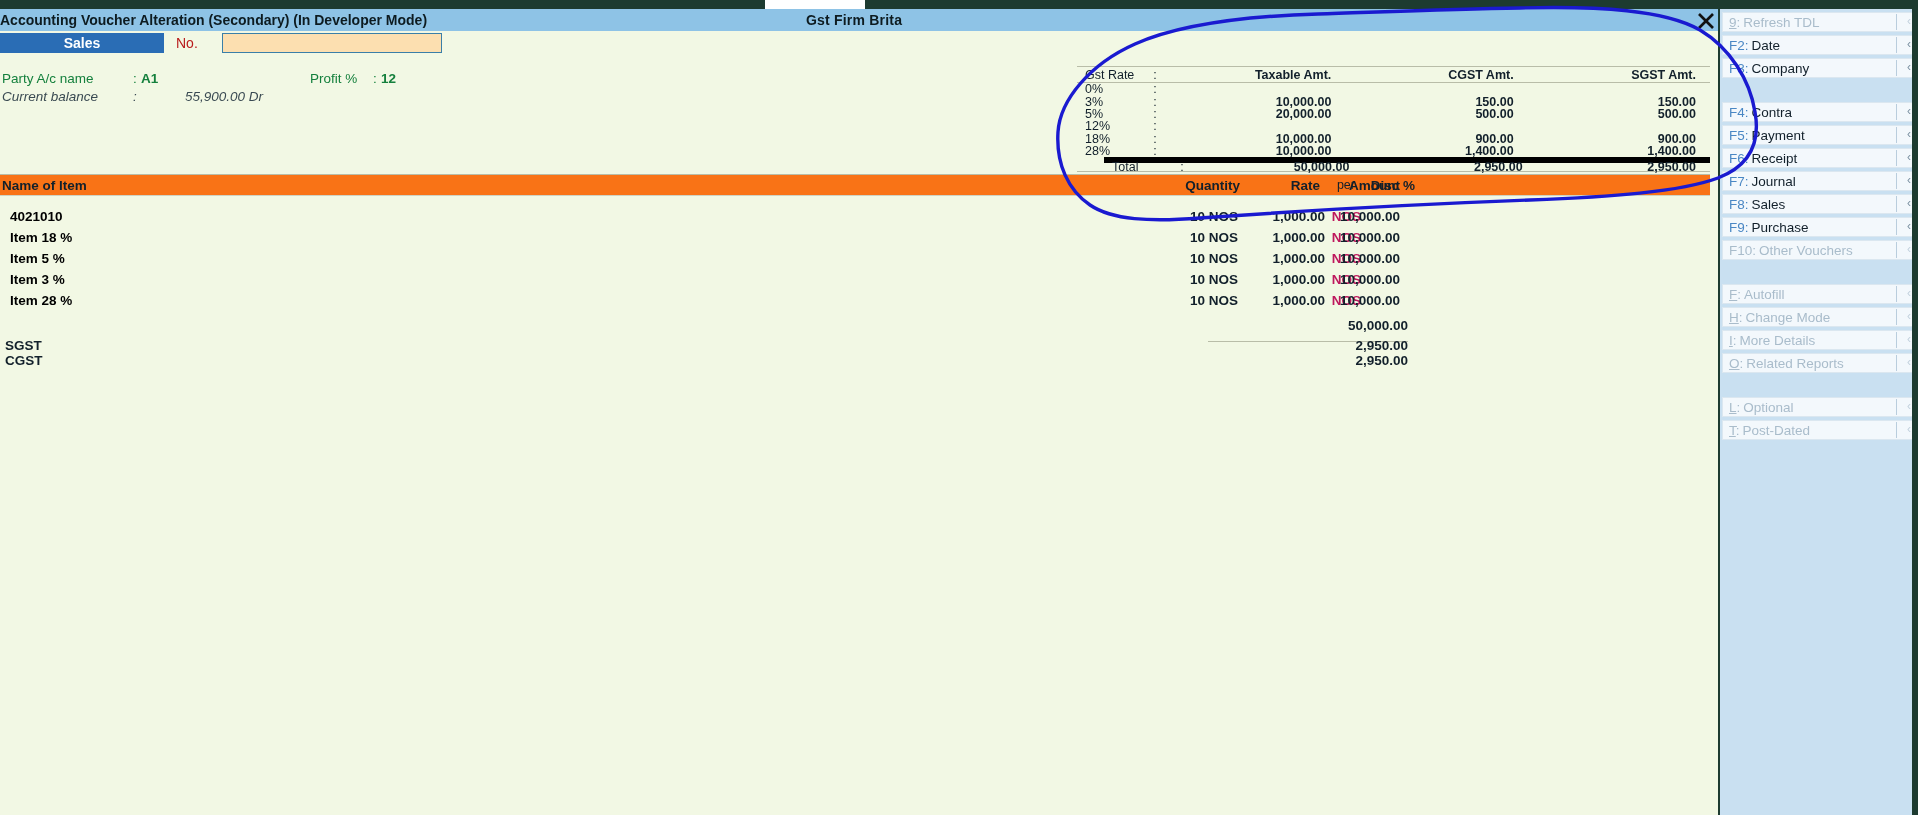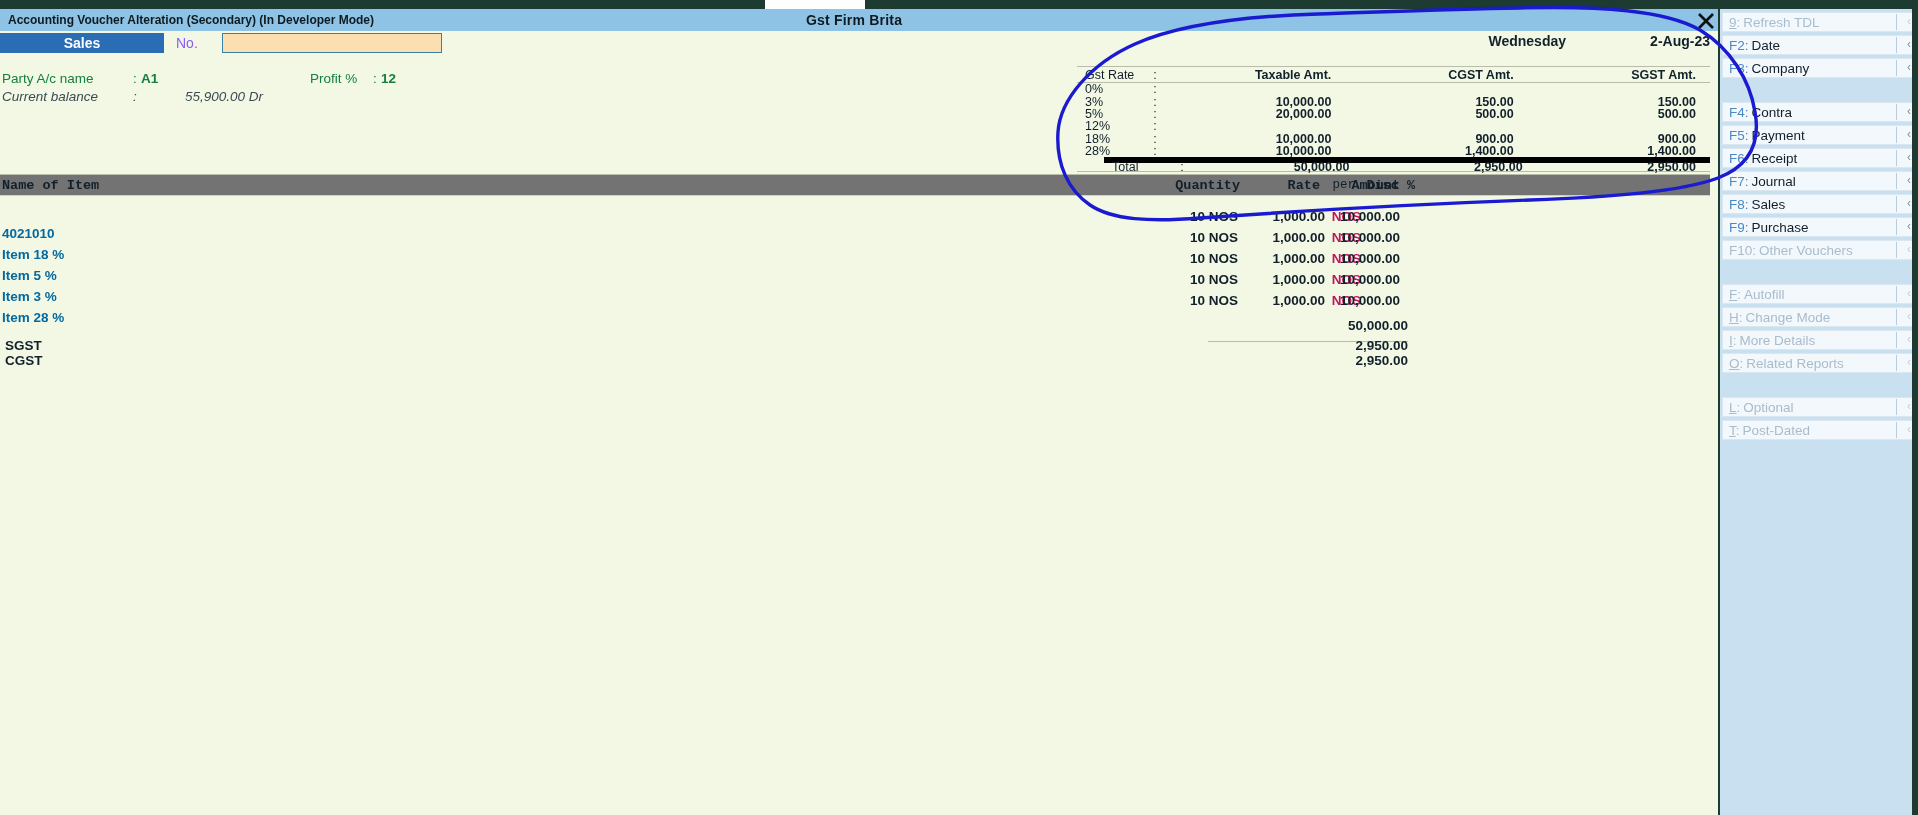--- a/index.html
+++ b/index.html
@@ -21,22 +21,22 @@
     background: #ffffff;
   }
 
   
   .titlebar {
     position: absolute; left: 0; top: 9px; width: 1918px; height: 22px;
     background: #8ec3e6;
     display: flex; align-items: center;
   }
   .titlebar-left {
-    font-size: 12px; font-weight: bold; color: #0d1b20;
-    padding-left: 8px; white-space: nowrap;
+    font-size: 14px; font-weight: bold; color: #0d1b20;
+    padding-left: 0; white-space: nowrap;
   }
   .titlebar-company {
     position: absolute; left: 806px; top: 0; height: 22px;
     display: flex; align-items: center;
     font-size: 14px; font-weight: bold; color: #0d1b20; letter-spacing: .2px;
   }
 
   
   .voucher {
     position: absolute; left: 0; top: 31px;
@@ -46,21 +46,21 @@
   
   .sales-tag {
     position: absolute; left: 0; top: 2px; width: 164px; height: 20px;
     background: #2a6db5; color: #ffffff;
     font-size: 14px; font-weight: bold;
     display: flex; align-items: center; justify-content: center;
   }
   .no-label {
     position: absolute; left: 176px; top: 2px; height: 20px;
     display: flex; align-items: center;
-    font-size: 14px; color: #8b5cf6; text-align: center;
+    font-size: 14px; color: #b91c1c; text-align: center;
   }
   .no-input {
     position: absolute; left: 222px; top: 2px; width: 220px; height: 20px;
     background: #fcdfb0; border: 1px solid #3a7fa8;
   }
 
   
   .lbl  { position: absolute; font-size: 13.5px; color: #15803d; white-space: nowrap; }
   .lbl.b { font-weight: bold; }
   .lbl.it { font-style: italic; color: #3a4a52; }
@@ -108,37 +108,36 @@
   .c-rate  { width: 70px; padding-left: 8px; text-align: left; }
   .c-colon { width: 16px; text-align: center; }
   .c-num   { flex: 1 1 0; text-align: right; padding-right: 14px; font-weight: bold; }
   .gst-head .c-num { font-weight: bold; }
   .gst-head .c-rate { font-weight: normal; }
 
   
   .items-head {
     position: absolute; left: 0; top: 143px; width: 1710px; height: 22px;
     border-top: 1px solid #b9bda8; border-bottom: 1px solid #cfd3c2;
-    background: #737373;
-    font-family: Liberation Mono, monospace;
+    background: #f97316;
   }
   .items-head .h {
     position: absolute; top: 3px; font-size: 13.5px; font-weight: bold; color: #12202b;
   }
   .h-name { left: 2px; }
   .h-qty  { right: 470px; }
   .h-rate { right: 390px; }
   .h-per  { right: 355px; font-weight: normal !important; font-size: 12.5px !important; }
   .h-disc { right: 295px; }
   .h-amt  { right: 310px; }
 
   .item-row {
     position: absolute; left: 0; width: 1710px; height: 21px;
   }
-  .i-name { position: absolute; left: 2px; top: 0; font-size: 13.5px; font-weight: bold; color: #0369a1; margin-top: 17px; }
+  .i-name { position: absolute; left: 10px; top: 0; font-size: 13.5px; font-weight: bold; color: #000000; }
   .i-qty  { position: absolute; right: 472px; top: 0; font-size: 13.5px; font-weight: bold; color: #12202b; }
   .i-rate { position: absolute; right: 385px; top: 0; font-size: 13.5px; font-weight: bold; color: #12202b; }
   .i-per  { position: absolute; right: 349px; top: 0; font-size: 13.5px; font-weight: bold; color: #be185d; }
   .i-amt  { position: absolute; right: 310px; top: 0; font-size: 13.5px; font-weight: bold; color: #12202b; }
 
   .subtotal-line {
     position: absolute; right: 310px; width: 200px; height: 1px;
     background: #b9bda8;
   }
   .subtotal-val {
@@ -222,24 +221,20 @@
 
     <div class="lbl" style="left:310px; top:40px;">Profit %</div>
     <div class="lbl" style="left:373px; top:40px;">:</div>
     <div class="lbl b" style="left:381px; top:40px;">12</div>
 
     <div class="lbl it" style="left:2px; top:58px;">Current balance</div>
     <div class="lbl it" style="left:133px; top:58px;">:</div>
     <div class="lbl it" style="left:185px; top:58px;">55,900.00 Dr</div>
 
     <div class="dateblock">
-      <div class="date-row">
-        <div class="date-day">Wednesday</div>
-        <div class="date-val">2-Aug-23</div>
-      </div>
     </div>
 
     <div class="gsttable">
       <div class="gst-head">
         <div class="c-rate">Gst Rate</div>
         <div class="c-colon">:</div>
         <div class="c-num">Taxable Amt.</div>
         <div class="c-num">CGST Amt.</div>
         <div class="c-num">SGST Amt.</div>
       </div>

